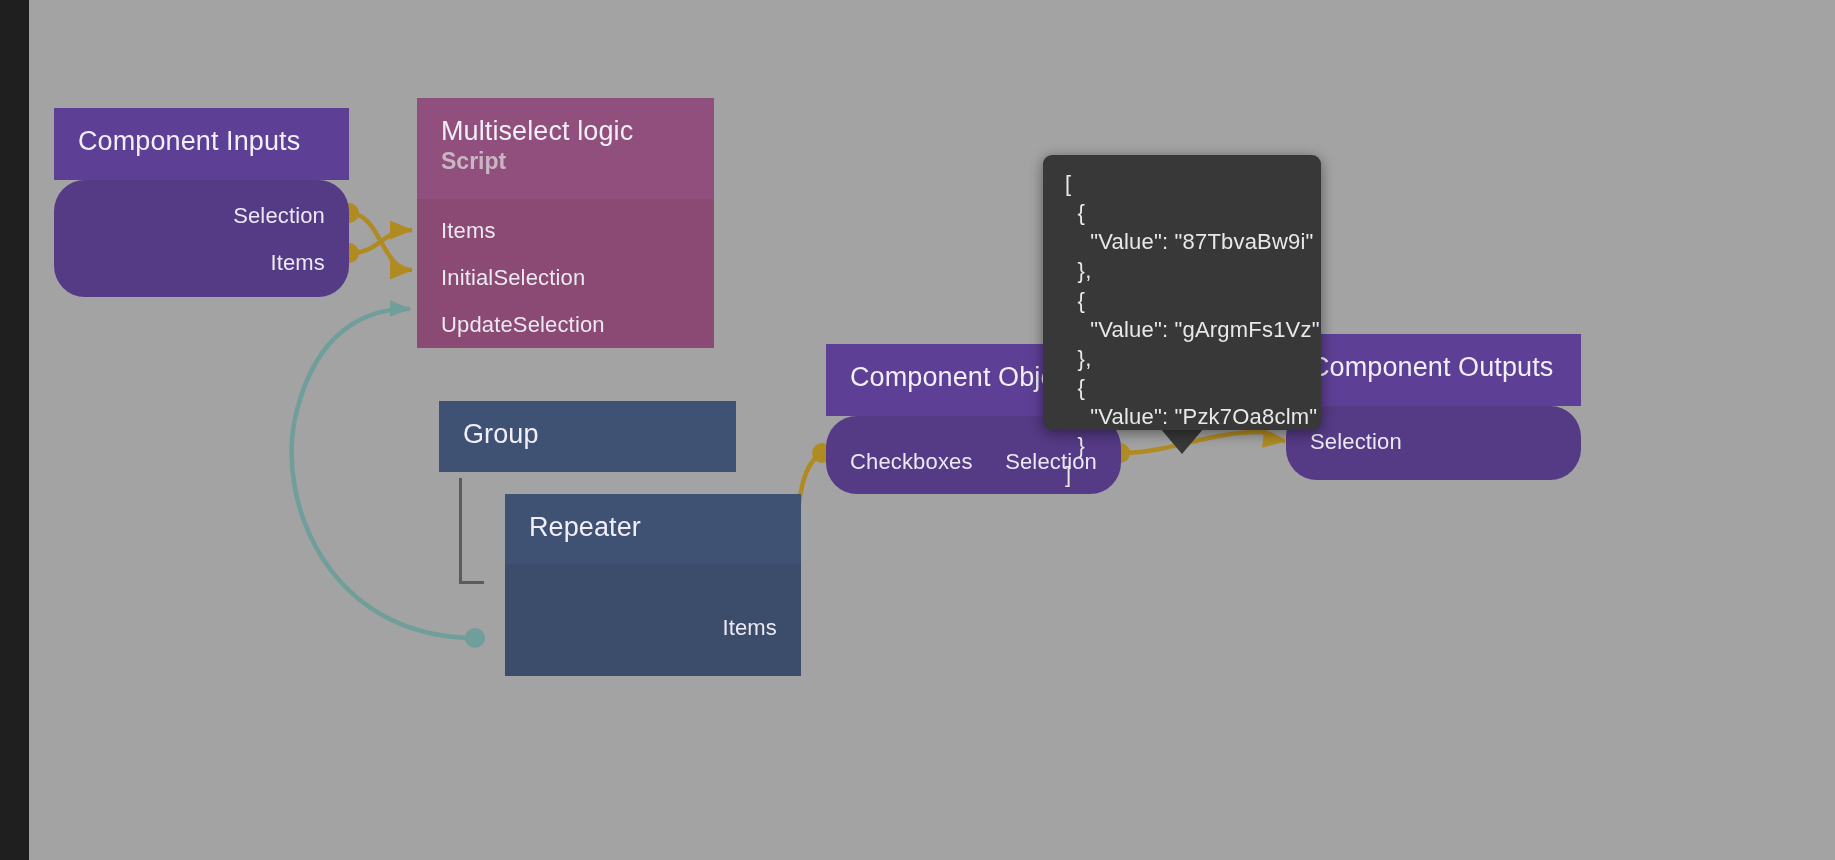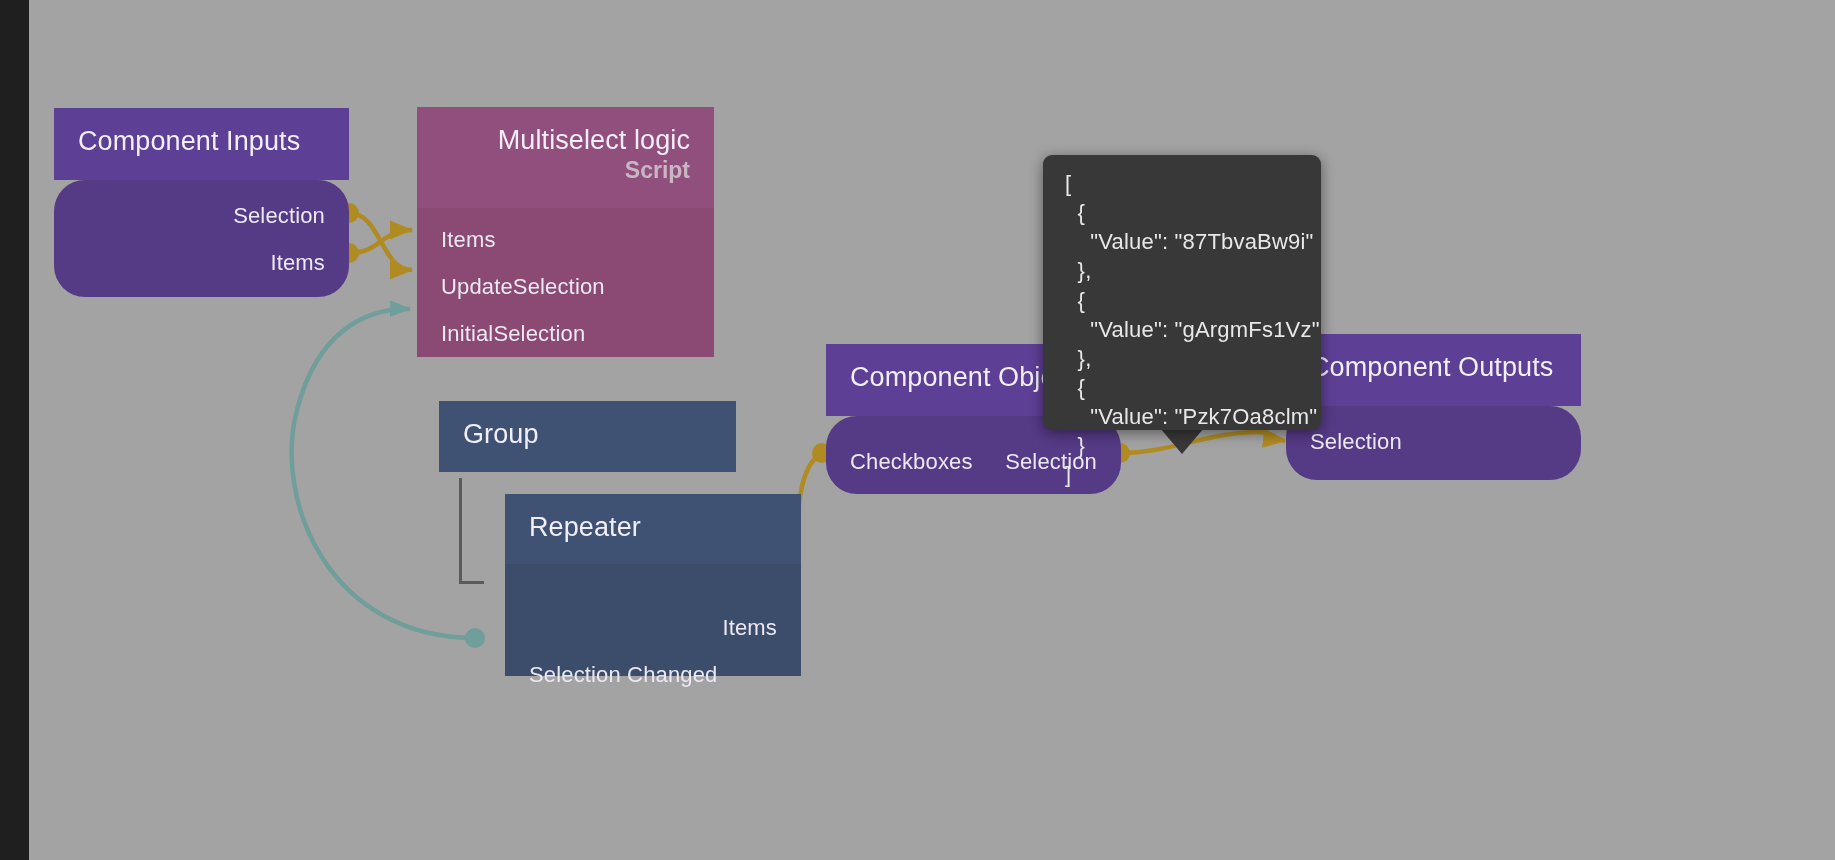--- a/index.html
+++ b/index.html
@@ -93,56 +93,53 @@
     <div class="body" style="height:117px;padding-top:12px;">
       <div class="row out">
         <span class="port-label">Selection</span>
       </div>
       <div class="row out">
         <span class="port-label">Items</span>
       </div>
     </div>
   </div>
 
-  <div class="node n-magenta" style="left:388px;top:107px;width:297px;text-align:right;">
+  <div class="node n-magenta" style="left:388px;top:98px;width:297px;">
     <div class="hdr" style="height:101px;">
       <div class="title">Multiselect logic</div>
       <div class="subtitle">Script</div>
     </div>
     <div class="body" style="height:149px;padding-top:8px;">
       <div class="row in">
         <span class="port-label">Items</span>
       </div>
       <div class="row in">
-        <span class="port-label">UpdateSelection</span>
+        <span class="port-label">InitialSelection</span>
       </div>
       <div class="row in">
-        <span class="port-label">InitialSelection</span>
+        <span class="port-label">UpdateSelection</span>
       </div>
     </div>
   </div>
 
   <div class="node n-blue" style="left:410px;top:401px;width:297px;">
     <div class="hdr" style="height:71px;">
       <div class="title">Group</div>
     </div>
   </div>
 
   <div class="bracket" style="left:430px;top:478px;width:22px;height:103px;"></div>
 
   <div class="node n-blue" style="left:476px;top:494px;width:296px;">
     <div class="hdr" style="height:70px;">
       <div class="title">Repeater</div>
     </div>
     <div class="body" style="height:112px;padding-top:40px;">
       <div class="row out">
         <span class="port-label">Items</span>
-      </div>
-      <div class="row in">
-        <span class="port-label">Selection Changed</span>
       </div>
     </div>
   </div>
 
   <div class="node n-purple" style="left:797px;top:344px;width:295px;">
     <div class="hdr" style="height:72px;">
       <div class="title">Component Object</div>
     </div>
     <div class="body" style="height:78px;padding-top:22px;">
       <div class="row both">

